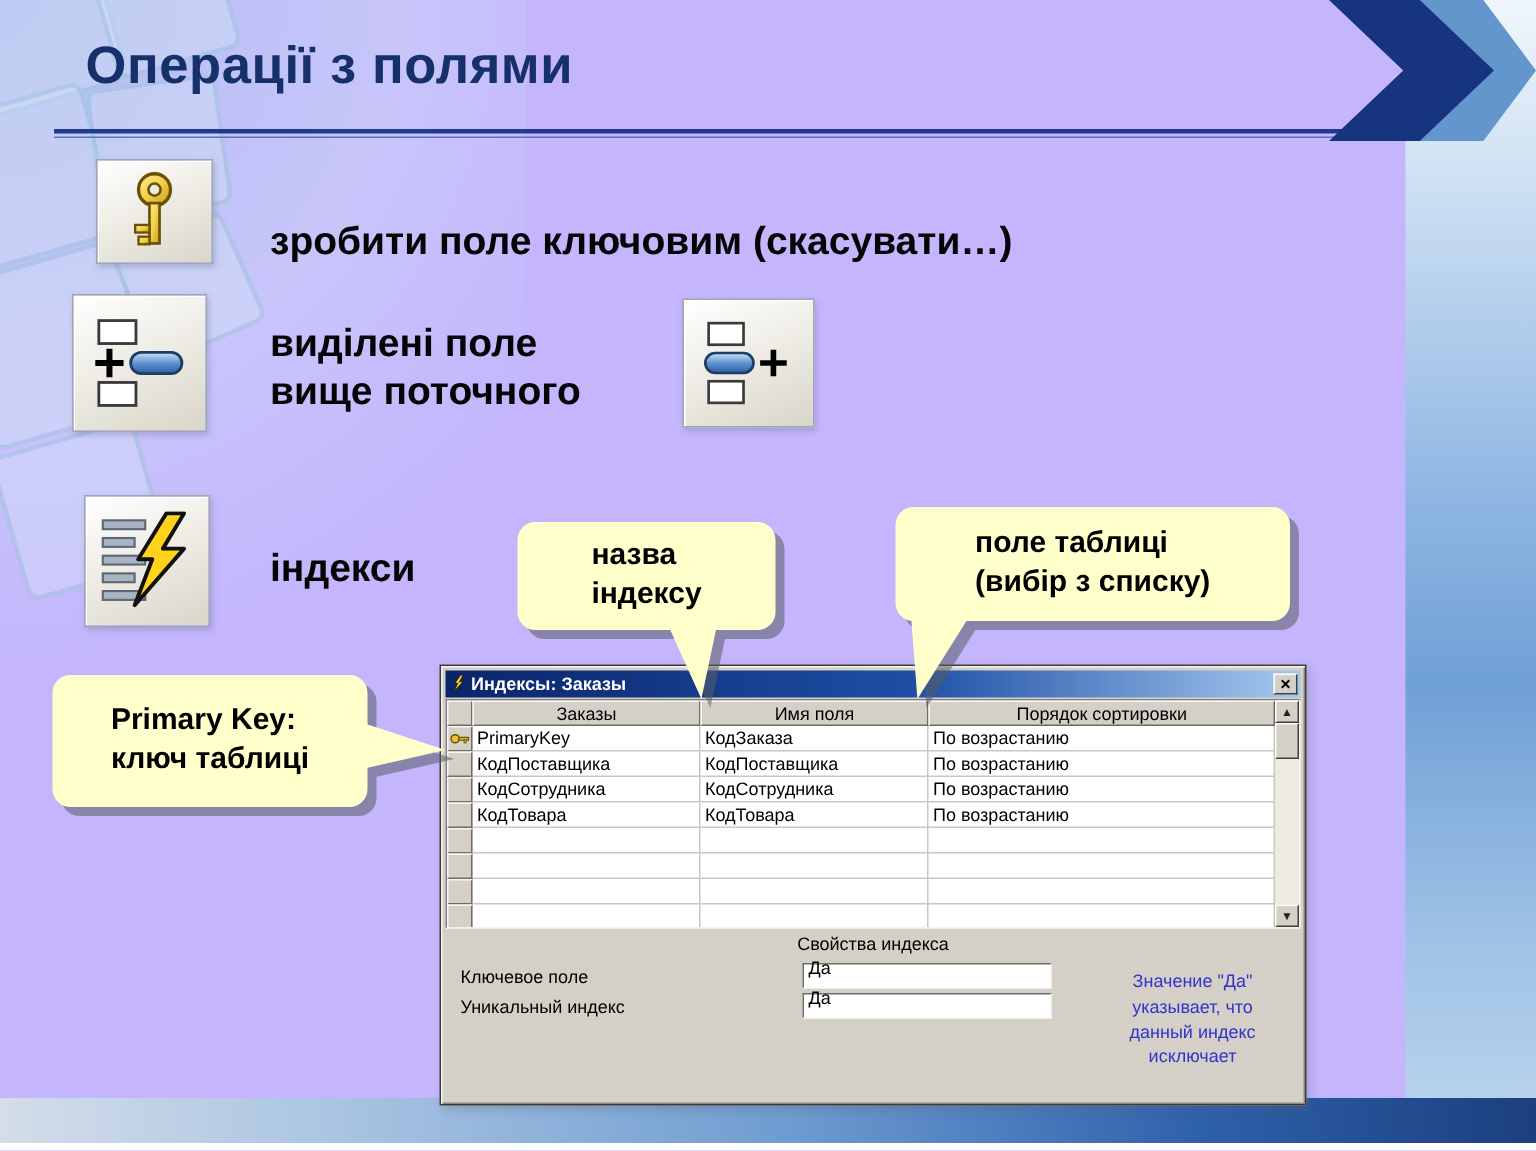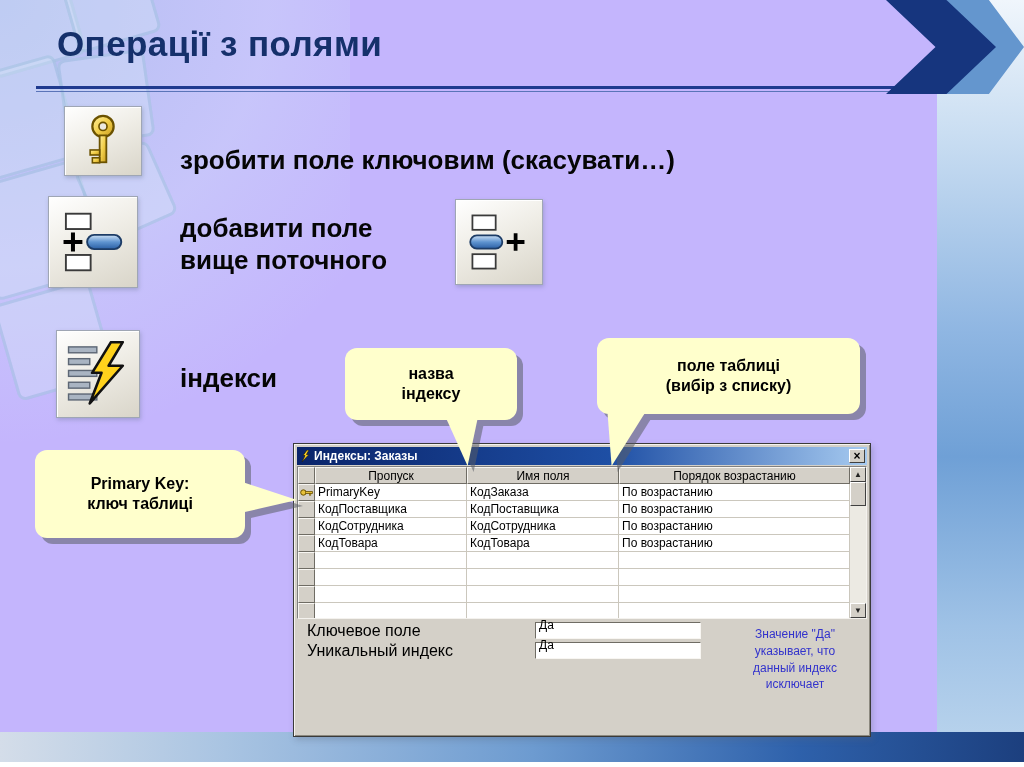--- a/index.html
+++ b/index.html
@@ -41,21 +41,21 @@
   #tool-index{left:56px;top:330px;width:84px;height:88px}
   .oplabel{position:absolute;font-size:26px;font-weight:700;color:#050505;white-space:pre-line;line-height:1.24}
   #lbl-key{left:180px;top:144px}
   #lbl-insert{left:180px;top:212px}
   #lbl-delete{left:593px;top:206px}
   #lbl-index{left:180px;top:362px}
 
   
   .callout{position:absolute;z-index:3;filter:drop-shadow(6px 6px 0 rgba(90,92,102,0.55))}
   .co-box{position:relative;z-index:1;background:#ffffcc;border-radius:12px;display:flex;align-items:center;justify-content:center;
-    text-align:center;font-weight:700;font-size:16px;color:#000;white-space:pre-line;line-height:1.28}
+    text-align:left;font-weight:700;font-size:20px;color:#000;white-space:pre-line;line-height:1.28}
   .co-tail{position:absolute;background:#ffffcc;z-index:0}
   #co-name{left:345px;top:348px}
   #co-name .co-box{width:172px;height:72px}
   #co-name .co-tail{left:96px;top:64px;width:38px;height:54px;clip-path:polygon(6% 0,100% 0,70% 100%)}
   #co-field{left:597px;top:338px}
   #co-field .co-box{width:263px;height:76px}
   #co-field .co-tail{left:10px;top:68px;width:46px;height:60px;clip-path:polygon(0 0,92% 0,10% 100%)}
   #co-pk{left:35px;top:450px}
   #co-pk .co-box{width:210px;height:88px}
   #co-pk .co-tail{left:202px;top:28px;width:60px;height:38px;clip-path:polygon(0 6%,100% 58%,0 94%)}
@@ -89,21 +89,21 @@
   .cc3{flex:1}
   .vscroll{position:absolute;top:0;right:0;bottom:0;width:16px;background:#eceae3;display:flex;flex-direction:column;justify-content:space-between}
   .sb-btn{height:15px;width:16px;background:#d4d0c8;border:1px solid;border-color:#ffffff #404040 #404040 #ffffff;
     display:flex;align-items:center;justify-content:center;font-size:8px;color:#222}
   .sb-thumb{position:absolute;left:0;top:15px;width:16px;height:24px;background:#d4d0c8;
     border:1px solid;border-color:#ffffff #404040 #404040 #ffffff}
 
   .props-title{height:20px;display:flex;align-items:center;justify-content:center;font-size:12px}
   .props{position:relative;height:96px}
   .prop-row{display:flex;align-items:center;height:17px;margin:3px 0 0 10px}
-  .prop-label{width:228px;font-size:16px}
+  .prop-label{width:228px;font-size:12px}
   .prop-input{position:relative;width:166px;height:17px;background:#fff;
     border:1px solid;border-color:#6f6c64 #f8f6f2 #f8f6f2 #6f6c64;padding:1px 3px 12px;font-size:12px;display:flex;align-items:center}
   .caret{display:inline-block;width:1px;height:11px;background:#000;margin-left:1px}
   .dd-btn{position:absolute;top:0;right:0;bottom:0;width:16px;background:#d4d0c8;
     border:1px solid;border-color:#ffffff #404040 #404040 #ffffff;display:flex;align-items:center;justify-content:center;font-size:7px;color:#111}
   .help{position:absolute;right:4px;top:4px;width:136px;color:#3333cc;font-size:12px;line-height:1.4;
     text-align:center;white-space:pre-line}
 </style>
 </head>
 <body>
@@ -154,21 +154,21 @@
             <stop offset="0.5" stop-color="#5f94d0"></stop>
             <stop offset="1" stop-color="#2b5fa4"></stop>
       </linearGradient>
         </defs>
       <rect x="5" y="4" width="21" height="13" fill="#ffffff" stroke="#3a3a3a" stroke-width="1.6"></rect>
       <rect x="5" y="39" width="21" height="13" fill="#ffffff" stroke="#3a3a3a" stroke-width="1.6"></rect>
       <path d="M3 28 H19 M11 20 V36" stroke="#000" stroke-width="3.4"></path>
       <rect x="23" y="22" width="29" height="12" rx="6" fill="url(#blu1)" stroke="#1d3c66" stroke-width="1.6"></rect>
     </svg>
   </div>
-  <div class="oplabel" id="lbl-insert">добавити поле
+  <div class="oplabel" id="lbl-insert">виділені поле
 вище поточного</div>
 
   <div class="tool" id="tool-delete">
     <svg width="62" height="62" viewBox="0 0 56 56">
       <defs>
           <linearGradient id="blu2" x1="0" y1="0" x2="0" y2="1">
         <stop offset="0" stop-color="#cfe2f6"></stop>
             <stop offset="0.5" stop-color="#5f94d0"></stop>
             <stop offset="1" stop-color="#2b5fa4"></stop>
       </linearGradient>
@@ -202,23 +202,23 @@
       <span class="win-title">Индексы: Заказы</span>
       <div class="close-btn">
           <span>×</span>
         </div>
     </div>
 
     <div class="table-area">
       <div class="grid">
         <div class="grid-head">
           <div class="hcell sel-h"></div>
-          <div class="hcell hc1">Пропуск</div>
+          <div class="hcell hc1">Заказы</div>
           <div class="hcell hc2">Имя поля</div>
-          <div class="hcell hc3">Порядок возрастанию</div>
+          <div class="hcell hc3">Порядок сортировки</div>
         </div>
 
         <div class="grid-row">
           <div class="sel">
             <svg width="13" height="9" viewBox="0 0 13 9">
               <circle cx="3.4" cy="4.5" r="2.7" fill="#e8c23a" stroke="#6b5200" stroke-width="1"></circle>
               <rect x="6" y="3.6" width="6.4" height="1.8" fill="#e8c23a" stroke="#6b5200" stroke-width="0.8"></rect>
               <rect x="9.4" y="5.2" width="1.4" height="2" fill="#e8c23a" stroke="#6b5200" stroke-width="0.6"></rect>
             </svg>
           </div>
@@ -278,20 +278,21 @@
         <div class="sb-btn">
             <span>▲</span>
           </div>
         <div class="sb-thumb"></div>
         <div class="sb-btn">
             <span>▼</span>
           </div>
       </div>
     </div>
 
+    <div class="props-title">Свойства индекса</div>
 
     <div class="props">
       <div class="prop-row">
         <div class="prop-label">Ключевое поле</div>
         <div class="prop-input">
           <span>Да</span>
         </div>
       </div>
       <div class="prop-row">
         <div class="prop-label">Уникальный индекс</div>

